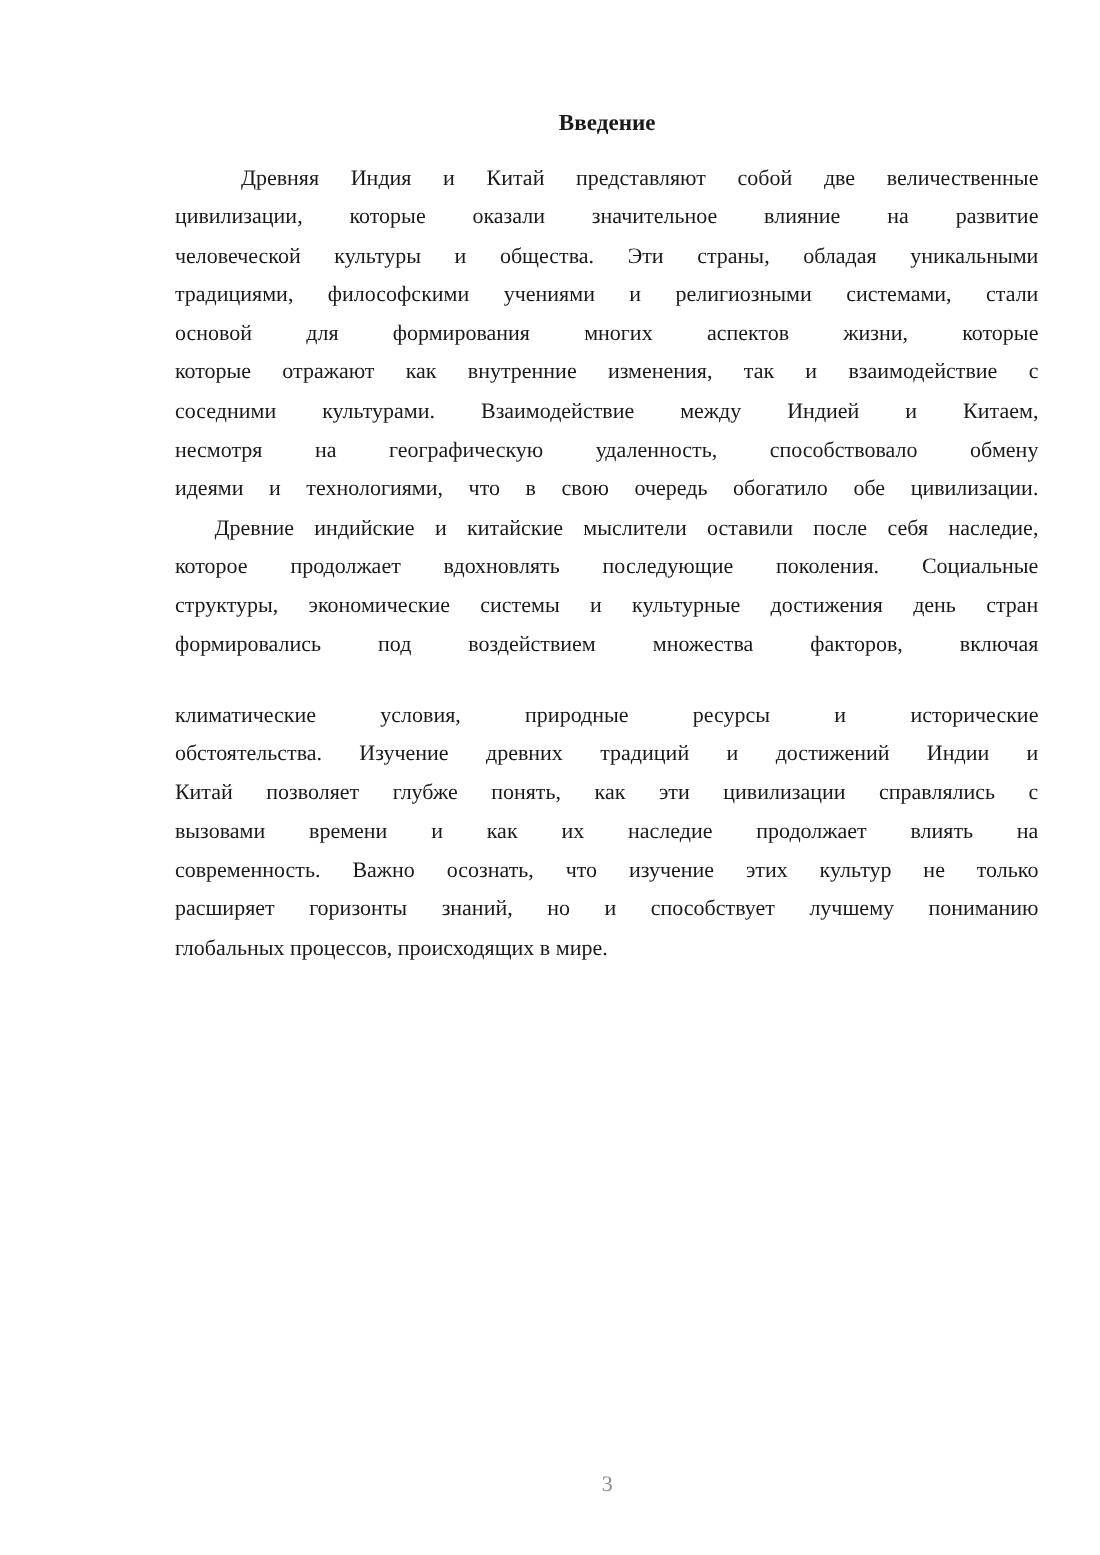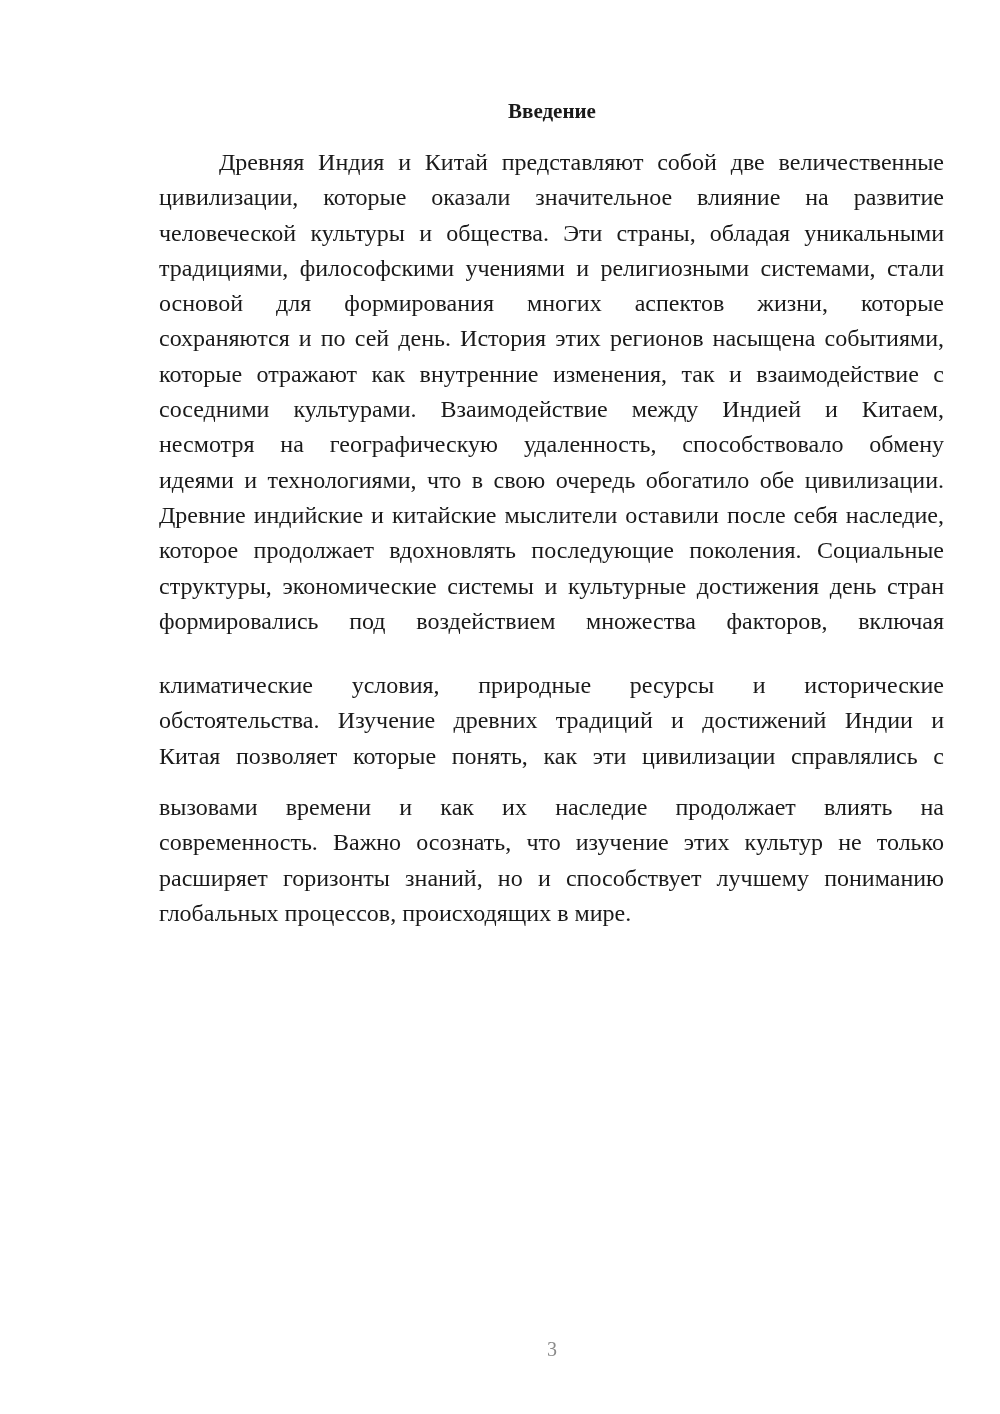--- a/index.html
+++ b/index.html
@@ -37,21 +37,21 @@
     .body-text {
       position: absolute;
       left: 143px;
       top: 145px;
       width: 785px;
     }
     .line {
       display: block;
       height: 35.3px;
       line-height: 35.3px;
-      font-size: 24px;
+      font-size: 20px;
       text-align: justify;
       text-align-last: justify;
       white-space: nowrap;
       overflow: visible;
     }
     .line.first {
       padding-left: 60px;
     }
     .line.last {
       text-align: center;
@@ -73,32 +73,31 @@
 
 <div class="page">
   <div class="title">Введение</div>
 
   <div class="body-text">
     <div class="line first" style="white-space: normal; overflow: hidden;">Древняя Индия и Китай представляют собой две величественные</div>
     <div class="line" style="white-space: normal; overflow: hidden;">цивилизации, которые оказали значительное влияние на развитие</div>
     <div class="line" style="white-space: normal; overflow: hidden;">человеческой культуры и общества. Эти страны, обладая уникальными</div>
     <div class="line" style="white-space: normal; overflow: hidden;">традициями, философскими учениями и религиозными системами, стали</div>
     <div class="line" style="white-space: normal; overflow: hidden;">основой для формирования многих аспектов жизни, которые</div>
-    <div class="line" style="white-space: normal; overflow: hidden;">сохраняются и по сей день. История этих регионов насыщена событиями,</div>
     <div class="line" style="white-space: normal; overflow: hidden;">которые отражают как внутренние изменения, так и взаимодействие с</div>
     <div class="line" style="white-space: normal; overflow: hidden;">соседними культурами. Взаимодействие между Индией и Китаем,</div>
     <div class="line" style="white-space: normal; overflow: hidden;">несмотря на географическую удаленность, способствовало обмену</div>
     <div class="line" style="white-space: normal; overflow: hidden;">идеями и технологиями, что в свою очередь обогатило обе цивилизации.</div>
-    <div class="line" style="white-space: normal; overflow: hidden;">Древние индийские и китайские мыслители оставили после себя наследие,</div>
+    <div class="line" style="white-space: normal; overflow: hidden; margin-left: 36px;">Древние индийские и китайские мыслители оставили после себя наследие,</div>
     <div class="line" style="white-space: normal; overflow: hidden;">которое продолжает вдохновлять последующие поколения. Социальные</div>
     <div class="line" style="white-space: normal; overflow: hidden;">структуры, экономические системы и культурные достижения день стран</div>
     <div class="line" style="white-space: normal; overflow: hidden;">формировались под воздействием множества факторов, включая</div>
     <div class="line" style="white-space: normal; overflow: hidden; margin-top: 29px;">климатические условия, природные ресурсы и исторические</div>
     <div class="line" style="white-space: normal; overflow: hidden;">обстоятельства. Изучение древних традиций и достижений Индии и</div>
-    <div class="line" style="white-space: normal; overflow: hidden;">Китая позволяет которые понять, как эти цивилизации справлялись с</div>
-    <div class="line" style="white-space: normal; overflow: hidden; margin-top: 16px;">вызовами времени и как их наследие продолжает влиять на</div>
+    <div class="line" style="white-space: normal; overflow: hidden;">Китай позволяет глубже понять, как эти цивилизации справлялись с</div>
+    <div class="line" style="white-space: normal; overflow: hidden;">вызовами времени и как их наследие продолжает влиять на</div>
     <div class="line" style="white-space: normal; overflow: hidden;">современность. Важно осознать, что изучение этих культур не только</div>
     <div class="line" style="white-space: normal; overflow: hidden;">расширяет горизонты знаний, но и способствует лучшему пониманию</div>
     <div class="line last" style="white-space: normal; overflow: hidden;">глобальных процессов, происходящих в мире.</div>
   </div>
 
   <div class="page-number">3</div>
 </div>
 
 </body></html>

